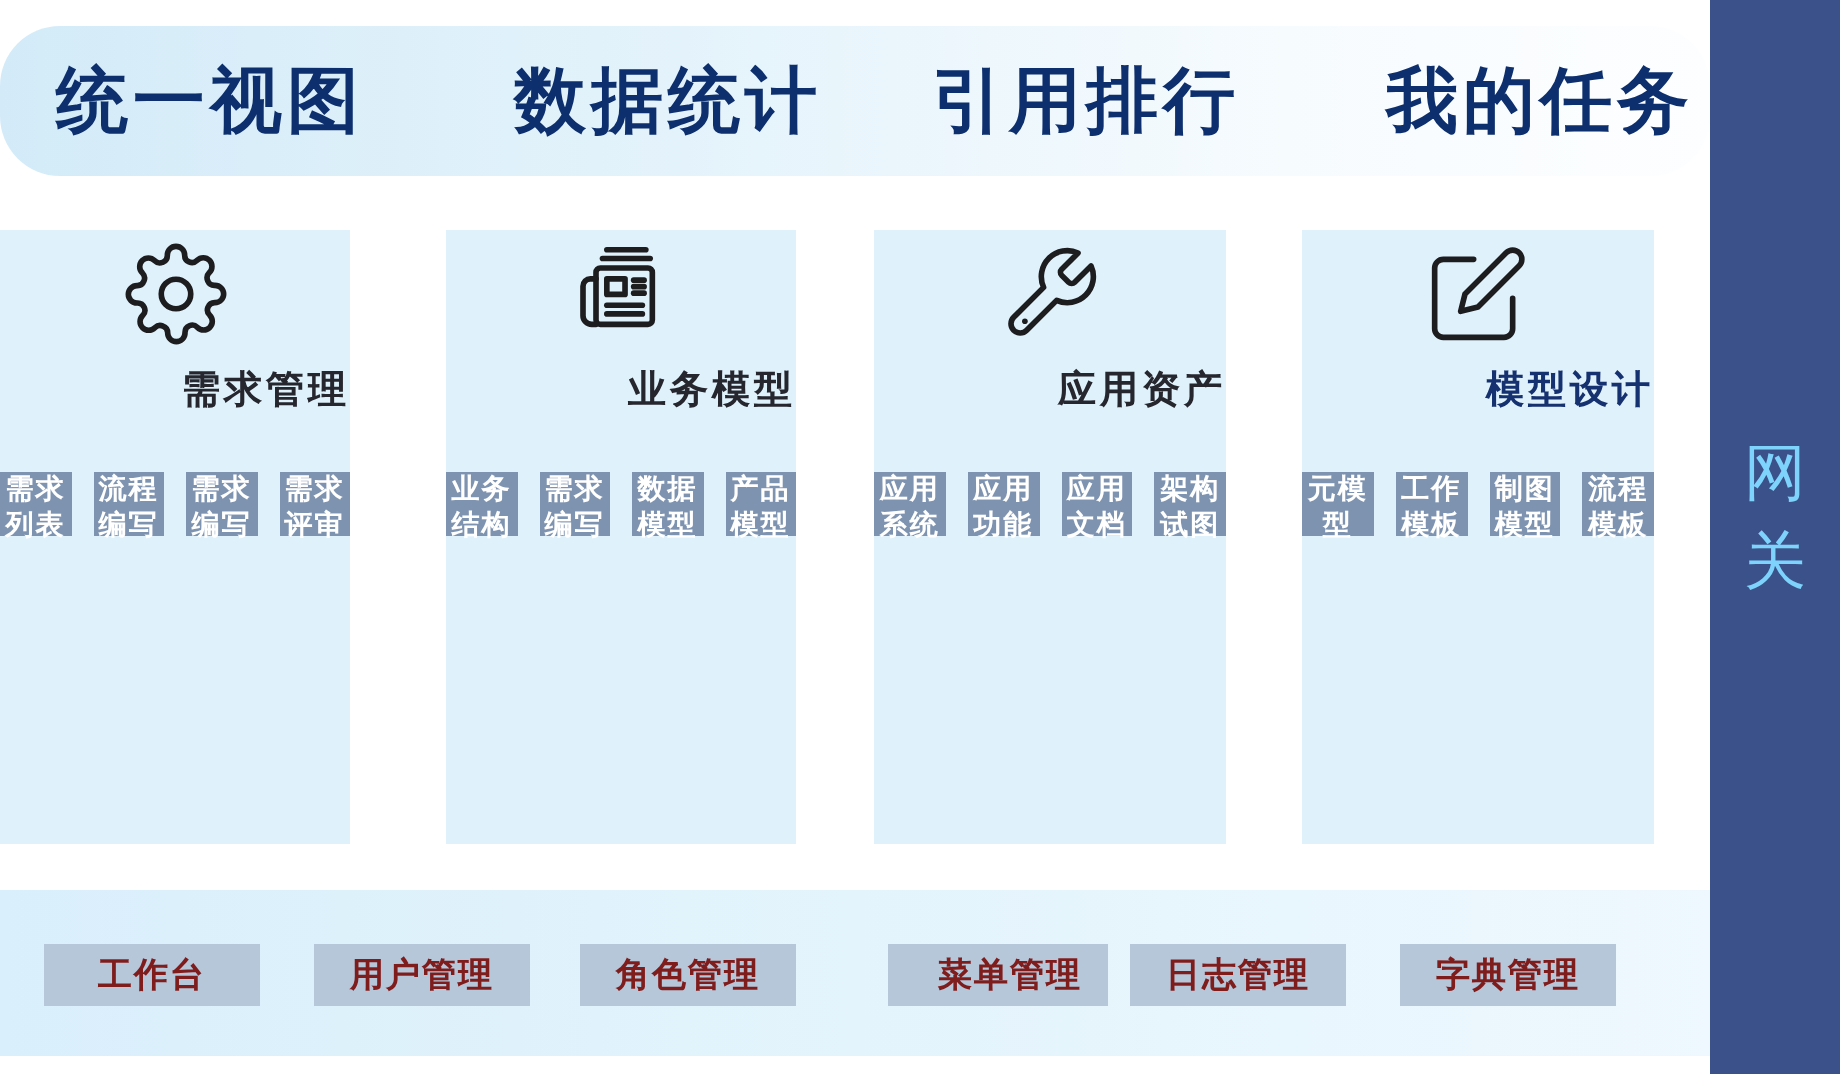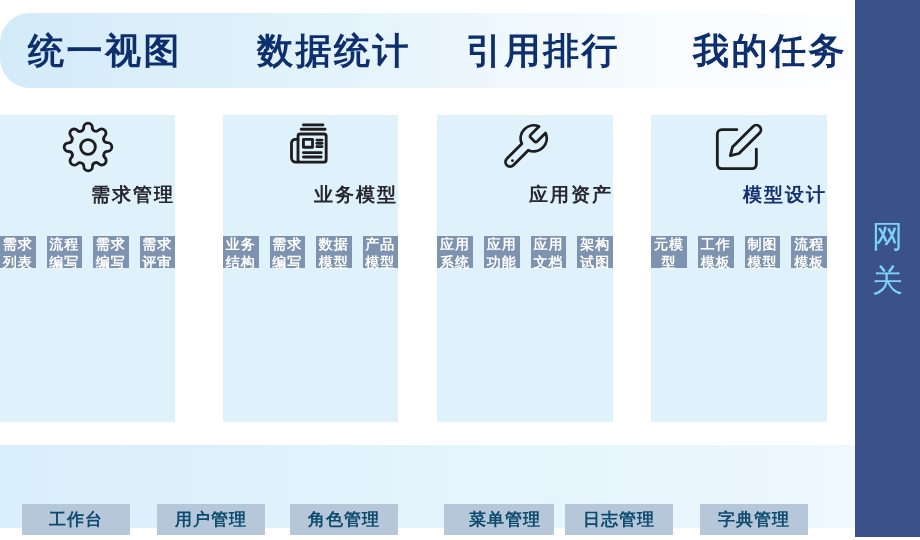--- a/index.html
+++ b/index.html
@@ -26,22 +26,22 @@
     letter-spacing:2px; color:#26262e; }
   .c4 .card-title { color:#15316f; }
   .card-buttons { margin-top:28px; display:flex; align-items:center; gap:11px; }
   .card-btn { width:108px; height:32px; background:#7e93b0; color:#ffffff; border:none;
     font-family:inherit; font-size:14px; font-weight:bold; letter-spacing:1px; cursor:pointer; }
 
   
   .bottom-band { position:absolute; left:0; top:445px; width:855px; height:83px;
     background:linear-gradient(90deg,#d9effb 0%,#e3f4fc 50%,#eef8fe 100%); }
   .bottom-btn { position:absolute; top:27px; width:108px; height:31px; background:#b7c7da;
-    border:none; color:#0c4a6e; font-family:inherit; font-size:17px; font-weight:bold;
-    letter-spacing:1px; cursor:pointer;margin-top:32px; }
+    border:none; color:#7f1d1d; font-family:inherit; font-size:17px; font-weight:bold;
+    letter-spacing:1px; cursor:pointer; }
   .b1 { left:22px; } .b2 { left:157px; } .b3 { left:290px; }
   .b4 { left:444px; width:110px;padding-left:12px; } .b5 { left:565px; } .b6 { left:700px; }
 
   
   .sidebar { position:absolute; left:855px; top:0; width:65px; height:537px; background:#3a5289; cursor:pointer; }
   .sidebar-label { margin:215px auto 0; width:34px; text-align:center; color:#7dd3fc;
     font-size:31px; line-height:44px; word-break:break-all; }
 </style>
 </head>
 <body>

